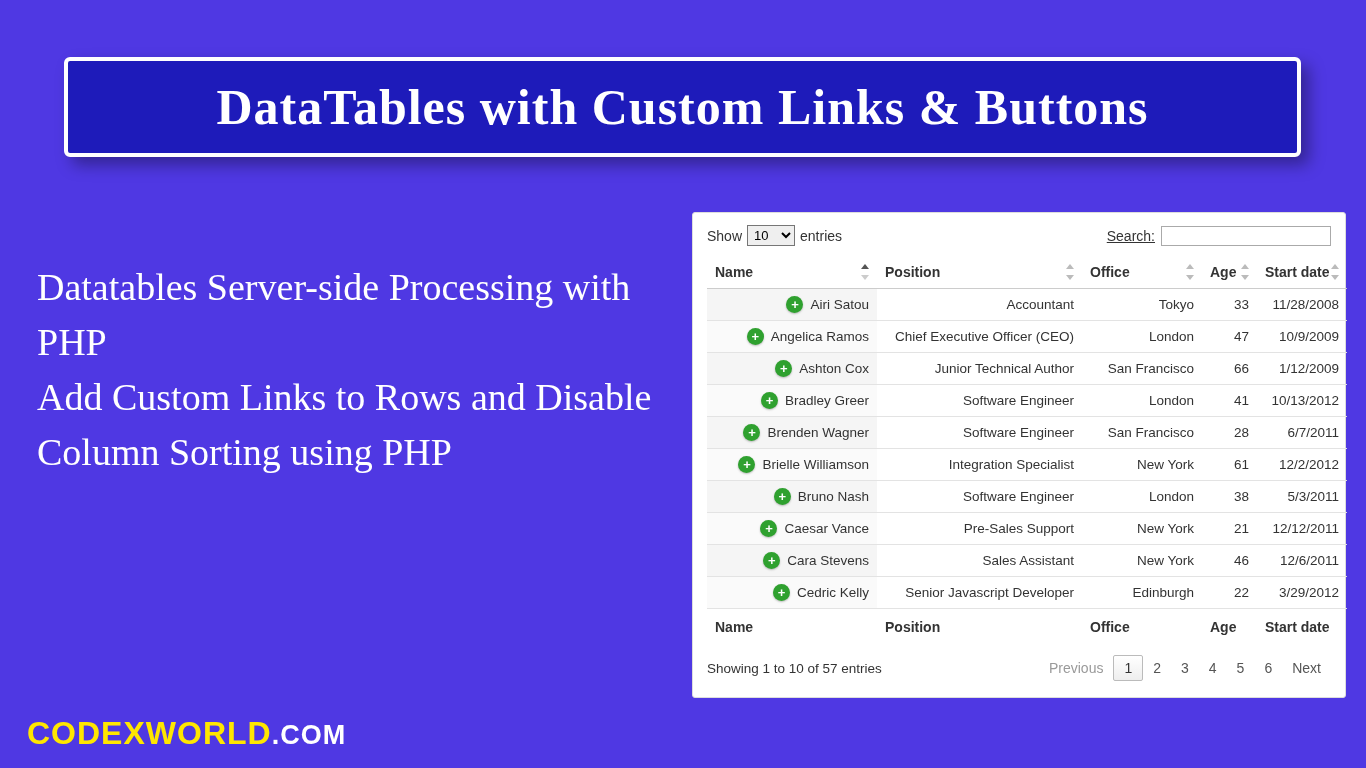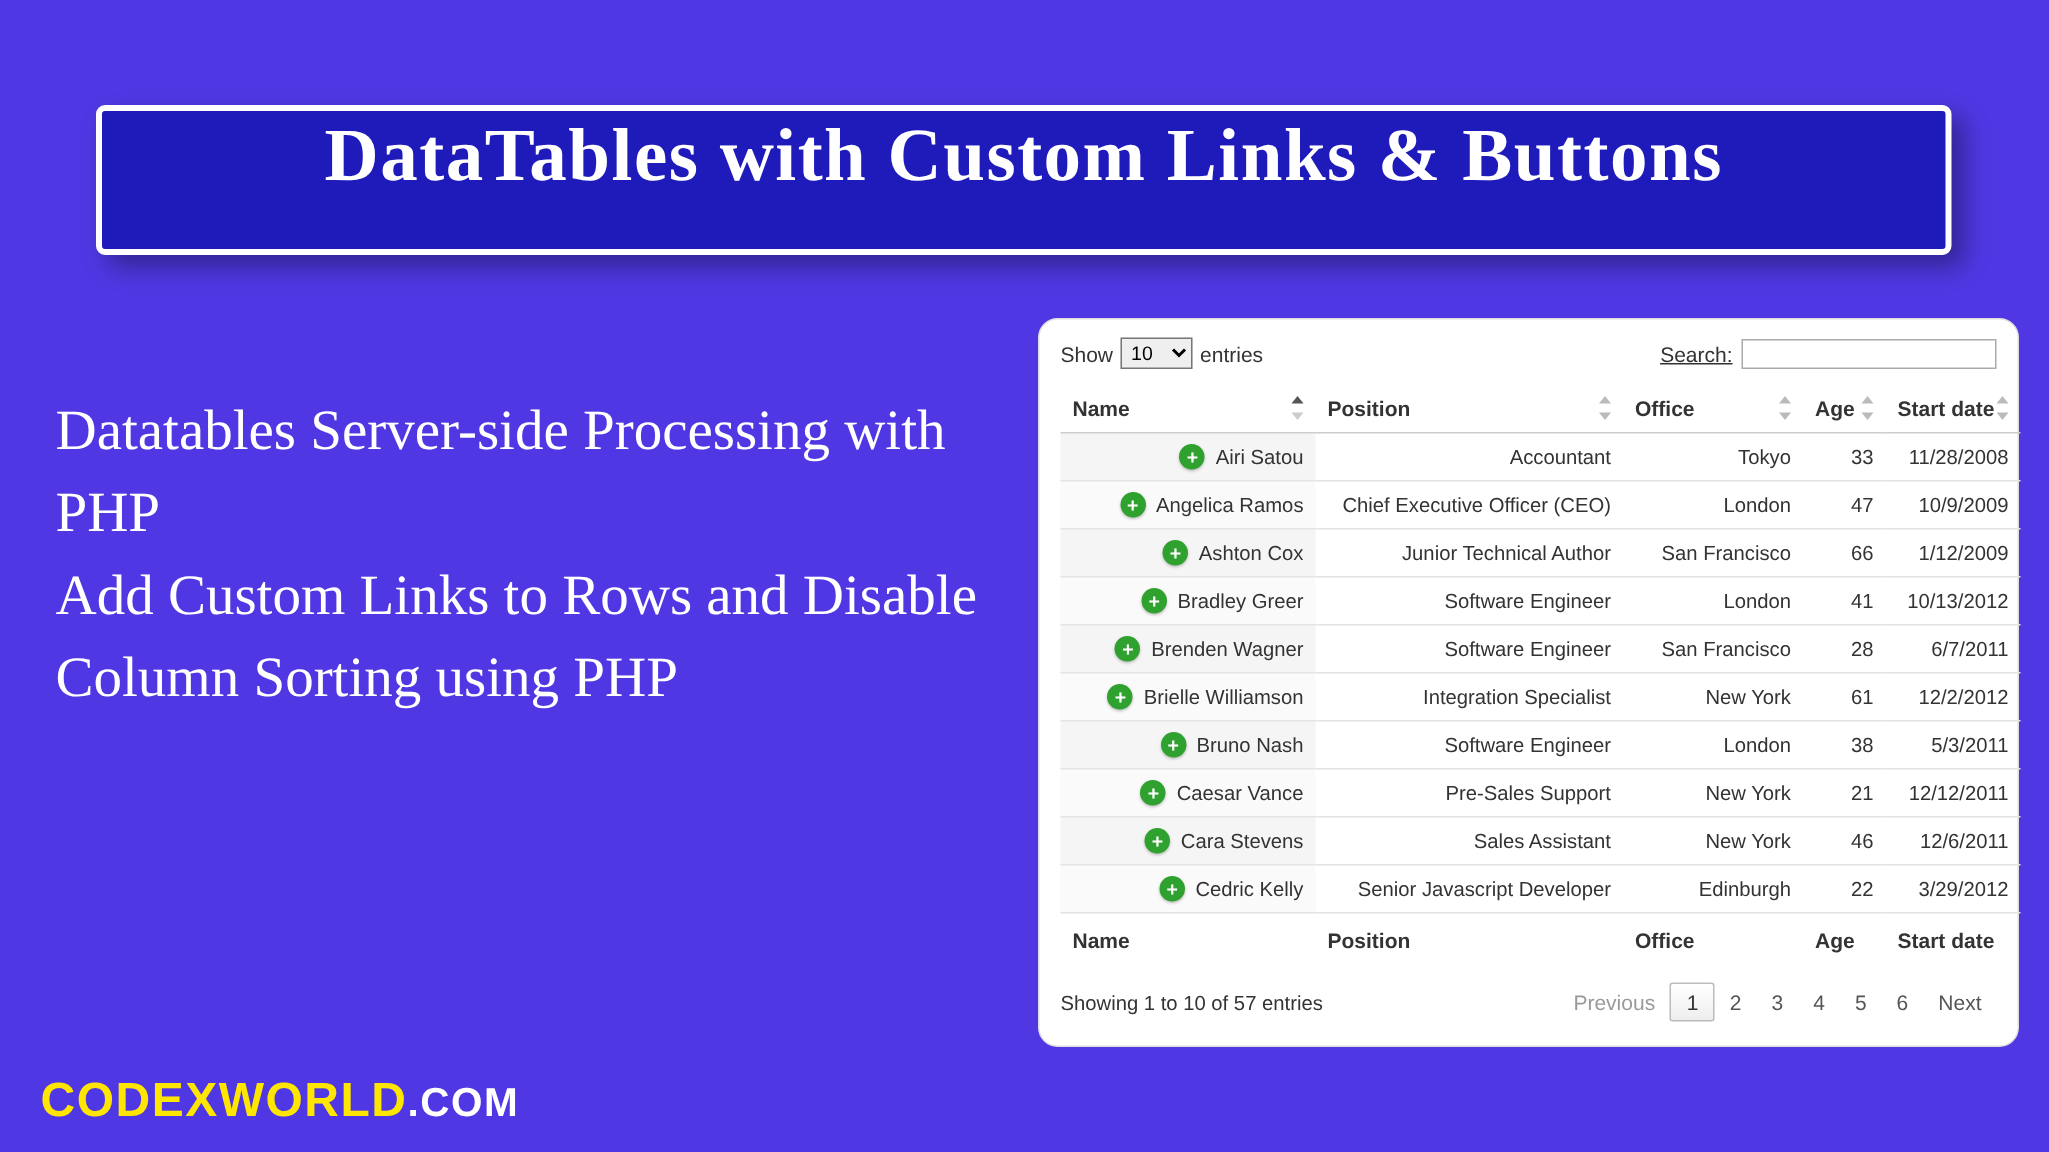--- a/index.html
+++ b/index.html
@@ -3,42 +3,42 @@
 <meta charset="utf-8">
 <style>
 * { margin: 0; padding: 0; box-sizing: border-box; }
 body {
   width: 1366px; height: 768px;
   background: #4f38e3;
   font-family: Arial, Helvetica, sans-serif;
   position: relative; overflow: hidden;
 }
 .title-banner {
-  position: absolute; left: 64px; top: 70px;
+  position: absolute; left: 64px; top: 57px;
   width: 1237px; height: 100px;
   background: #1e1bba;
   border: 4px solid #fff; border-radius: 6px;
   box-shadow: 8px 8px 16px rgba(0,0,0,.35);
-  display: flex; align-items: flex-start; justify-content: center;
+  display: flex; align-items: center; justify-content: center;
   color: #fff; font-family: Garamond, 'Times New Roman', serif;
   font-size: 50px; font-weight: bold; letter-spacing: 1px;
 }
 .side-text { position: absolute; left: 37px; top: 260px;
   width: 615px; color: #fff;
   font-family: Garamond, 'Times New Roman', serif;
   font-size: 38px; line-height: 1.45; }
 .logo { position: absolute; left: 27px; bottom: 16px;
   font-family: 'Arial Black', sans-serif; font-weight: 900;
   font-size: 32px; letter-spacing: 1px; text-transform: uppercase; }
 .logo .a { color: #ffe600; } .logo .b { color: #fff; font-size:27px;}
 
 .panel {
   position: absolute; left: 692px; top: 212px;
   width: 654px; height: 486px;
-  background: #fff; border: 1px solid #ddd; border-radius: 13px;
+  background: #fff; border: 1px solid #ddd; border-radius: 3px;
   padding: 12px 14px 10px 14px;
   font-size: 13px; color: #333;
 }
 .topbar { display: flex; justify-content: space-between; align-items: center; margin-bottom: 10px; font-size: 14px; color:#333;}
 .len-sel { display: inline-flex; align-items: center; gap: 5px; }
 .len-sel select { font-size: 13px; padding: 1px 2px; border:1px solid #767676; }
 .search-wrap { display: inline-flex; align-items: center; gap: 6px; text-decoration: underline; }
 .search-wrap input { width: 170px; height: 20px; border: 1px solid #aaa; padding: 2px 4px; font-size: 13px; }
 
 table.dt { width: 100%; border-collapse: collapse; table-layout: fixed; }

